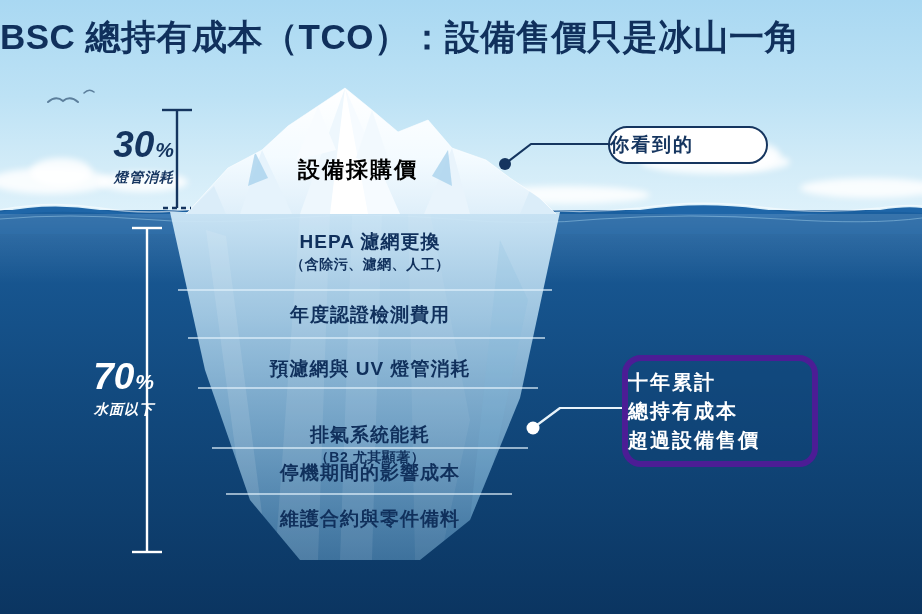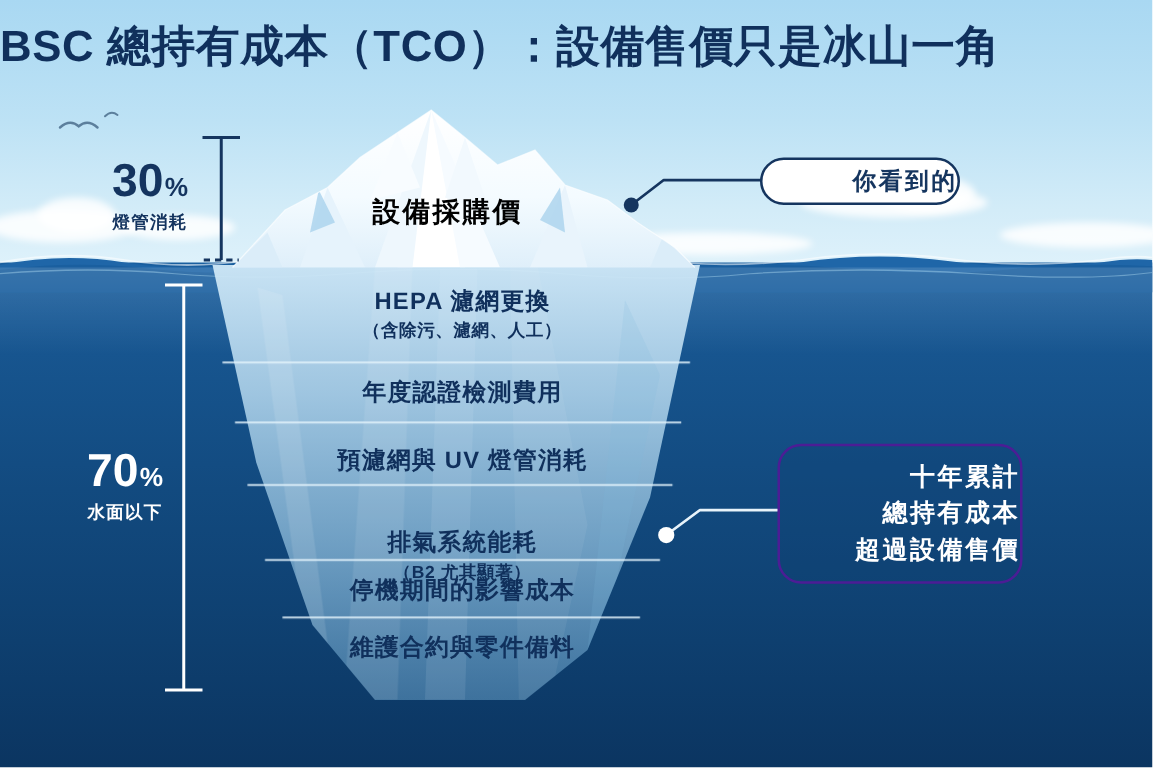--- a/index.html
+++ b/index.html
@@ -69,21 +69,21 @@
     width: 764px;
     text-align: left;
     font-size: 35px;
     font-weight: bold;
     color: #10305c;
     letter-spacing: 0.5px;
     white-space: nowrap;
   }
 
   
-  .pct-block { position: absolute; text-align: center; }
+  .pct-block { position: absolute; text-align: right; font-style: italic; }
   .pct-top { left: 66px; top: 126px; width: 108px; }
   .pct-bottom { left: 46px; top: 358px; width: 108px; }
   .pct-num {
     font-size: 37px;
     font-weight: bold;
     line-height: 1;
     white-space: nowrap;
   }
   .pct-num .sym { font-size: 21px; font-weight: bold; margin-left: 1px; }
   .pct-sub {
@@ -135,39 +135,39 @@
     line-height: 1.15;
   }
 
   
   .callout {
     position: absolute;
     box-sizing: border-box;
     border-radius: 19px;
     display: flex;
     flex-direction: column;
-    align-items: flex-end;
+    align-items: flex-start;
     justify-content: center;
     text-align: center;
   }
   .callout-top {
     left: 608px; top: 126px;
     width: 160px; height: 38px;
     background: #ffffff;
     border: 2px solid #15355f;
     color: #15355f;
     font-size: 19px;
     font-weight: bold;
     letter-spacing: 2px;
   }
   .callout-bottom {
     left: 622px; top: 355px;
     width: 196px; height: 112px;
     background: rgba(16,66,116,0.28);
-    border: 2px solid #4c1d95;
+    border: 6px solid #4c1d95;
     color: #ffffff;
     font-size: 20px;
     font-weight: bold;
     letter-spacing: 2px;
     line-height: 1.45;
   }
   .callout-bottom .cl-line { display: block; white-space: nowrap; }
 
   
   .bird-svg { position: absolute; left: 0; top: 0; width: 922px; height: 220px; }

